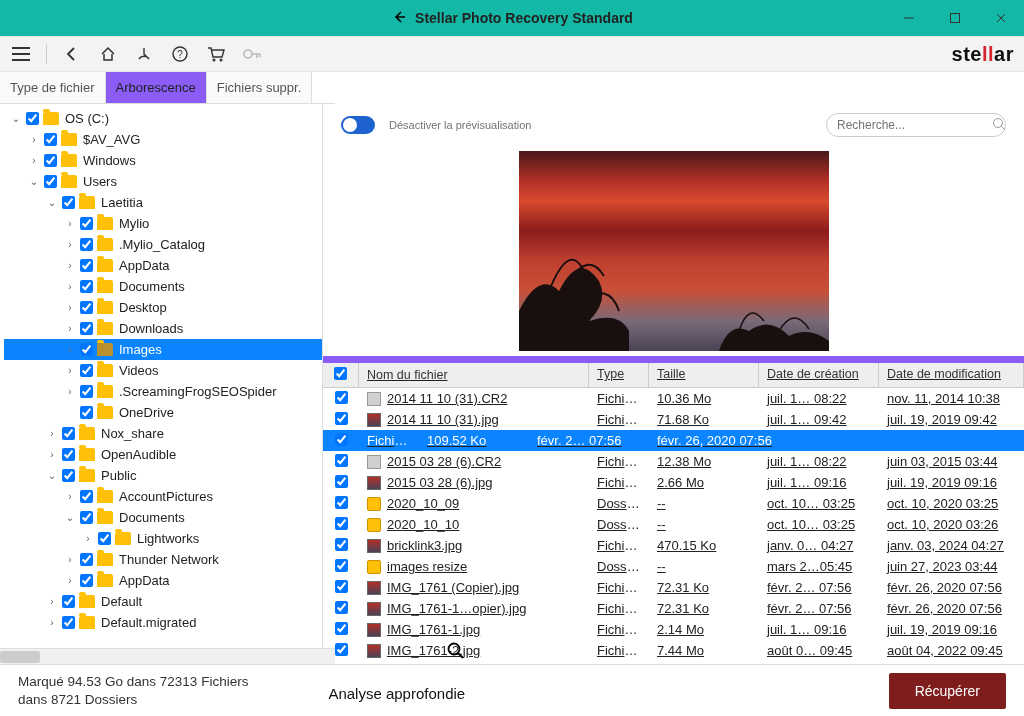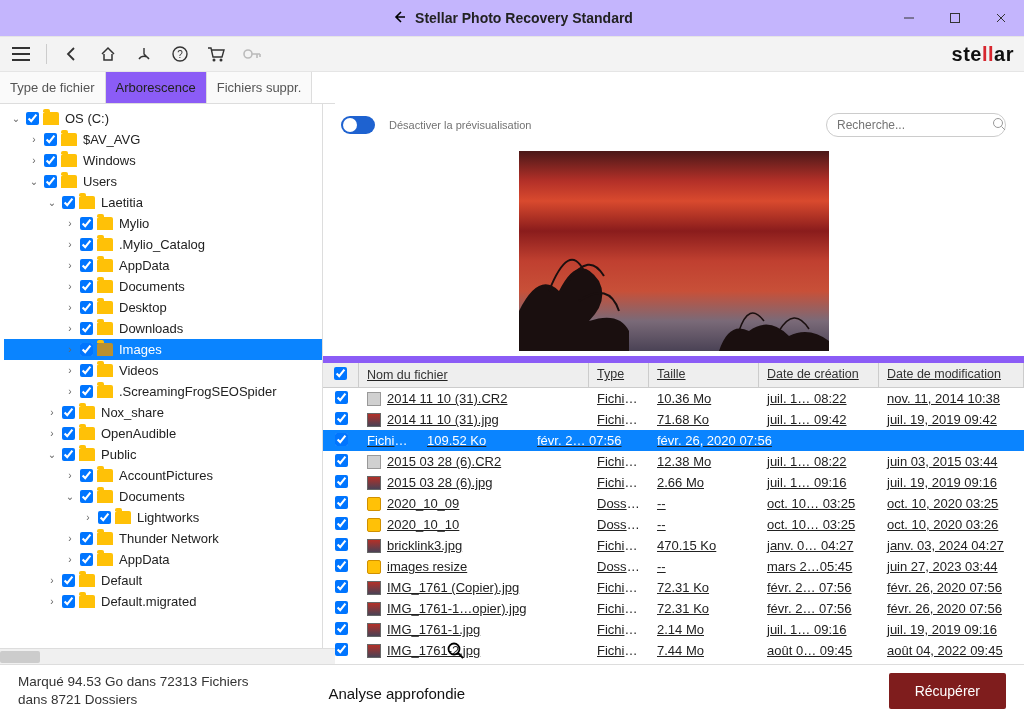--- a/index.html
+++ b/index.html
@@ -1,19 +1,19 @@
 <!DOCTYPE html>
 <html><head>
 <meta charset="utf-8">
 <style>
   * { box-sizing: border-box; margin: 0; padding: 0; font-family: "Segoe UI", Arial, sans-serif; }
   body { width: 1024px; height: 716px; background: #fff; overflow: hidden; font-size: 13px; color: #222; }
 
   
-  .titlebar { height: 36px; display: flex; align-items: center; justify-content: center; position: relative; background: #c4b5fd; }
+  .titlebar { height: 36px; display: flex; align-items: center; justify-content: center; position: relative; background: #14b8a6; }
   .titlebar .title { font-size: 14px; font-weight: 600; display: flex; align-items: center; gap: 8px; }
   .win-controls { position: absolute; right: 0; top: 0; height: 36px; display: flex; }
   .win-btn { width: 46px; height: 36px; display: flex; align-items: center; justify-content: center; color: #555; }
 
   
   .toolbar { height: 36px; background: #f3f3f3; border-top: 1px solid #e5e5e5; border-bottom: 1px solid #e5e5e5; display: flex; align-items: center; padding: 0 10px; gap: 14px; }
   .toolbar .sep { width: 1px; height: 20px; background: #ccc; }
   .toolbar .ticon { width: 22px; height: 22px; display: flex; align-items: center; justify-content: center; color: #444; }
   .brand { margin-left: auto; font-size: 20px; font-weight: 600; letter-spacing: 0.5px; color: #111; }
   .brand .red { color: #d7262e; }
@@ -242,20 +242,26 @@
         <input type="checkbox" class="cb" checked="" style="">
         <span class="folder-icon"></span>
         <span class="label">Videos</span>
       </div>
       <div class="tree-row ind-4">
         <span class="caret">›</span>
         <input type="checkbox" class="cb" checked="" style="">
         <span class="folder-icon"></span>
         <span class="label">.ScreamingFrogSEOSpider</span>
       </div>
+      <div class="tree-row ind-4">
+        <span class="caret"></span>
+        <input type="checkbox" class="cb" checked="" style="">
+        <span class="folder-icon"></span>
+        <span class="label">OneDrive</span>
+      </div>
       <div class="tree-row ind-3">
         <span class="caret">›</span>
         <input type="checkbox" class="cb" checked="" style="">
         <span class="folder-icon"></span>
         <span class="label">Nox_share</span>
       </div>
       <div class="tree-row ind-3">
         <span class="caret">›</span>
         <input type="checkbox" class="cb" checked="" style="">
         <span class="folder-icon"></span>

